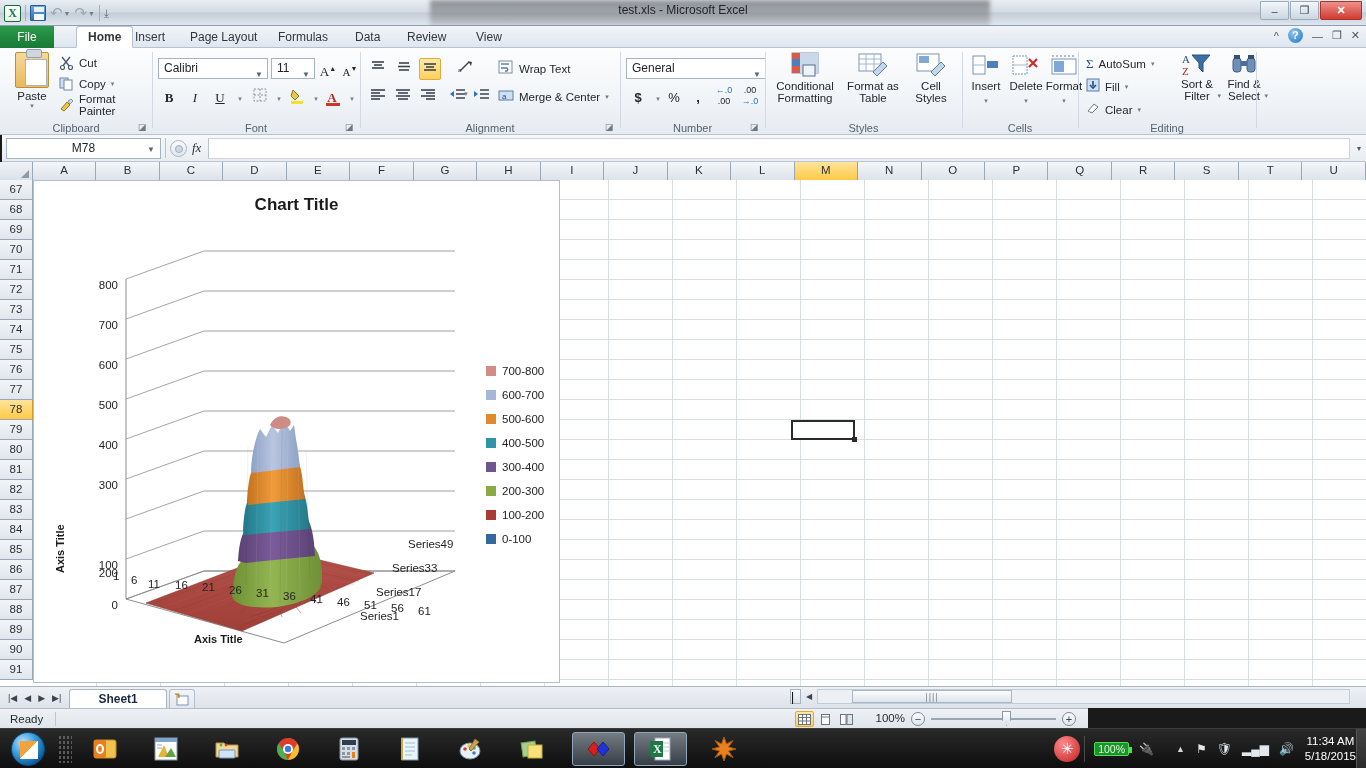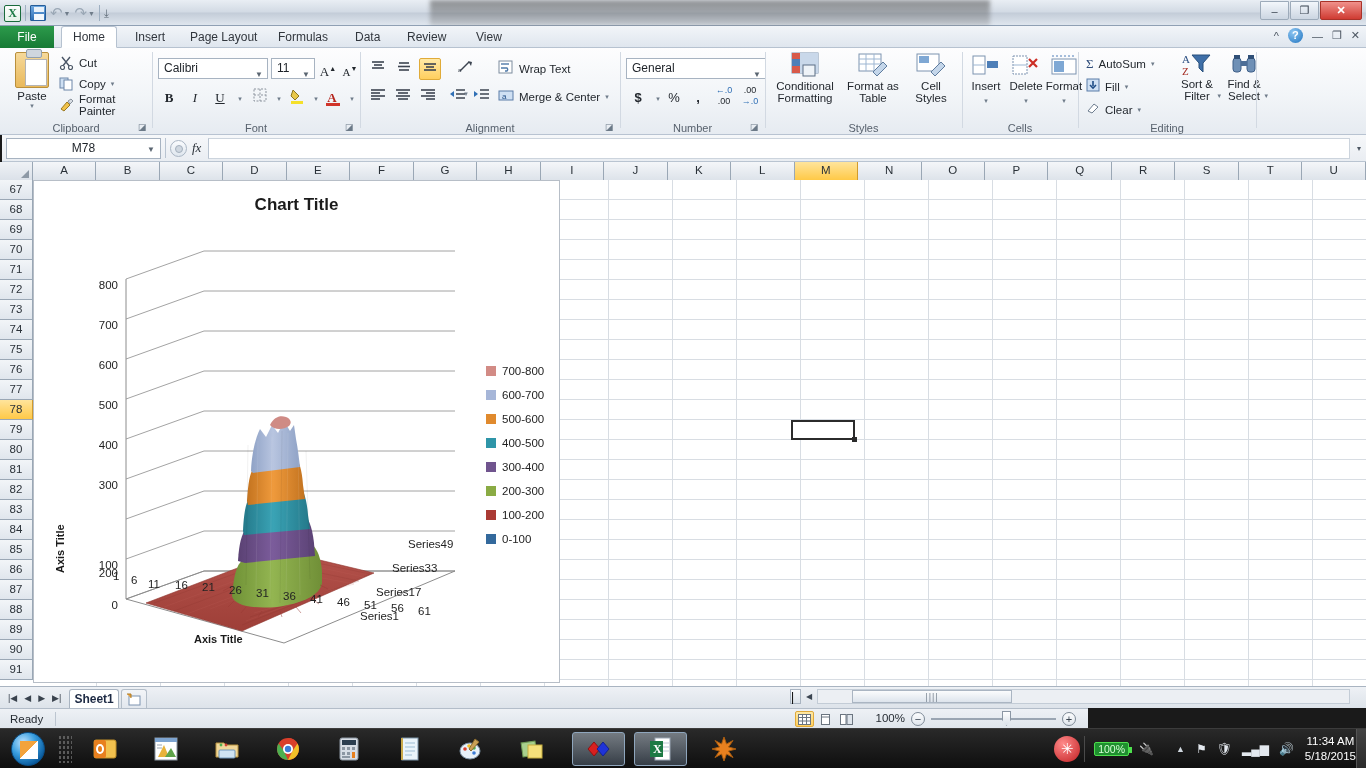--- a/index.html
+++ b/index.html
@@ -231,21 +231,21 @@
 
   
   .sheettabs {
     position:absolute; left:0; top:686px; width:1366px; height:22px;
     background:linear-gradient(to bottom,#eef1f5,#dde3ea);
     border-top:1px solid #a9b4c1;
     display:flex; align-items:center;
   }
   .navbtns { display:flex; align-items:center; gap:7px; padding:0 8px; color:#39424d; font-size:9px; }
   .sheettab {
-    height:20px; line-height:19px; padding:0 4px; font-size:12px;
+    height:20px; line-height:19px; padding:0 28px; font-size:12px;
     background:#fff; border:1px solid #a9b4c1; border-bottom:none; border-radius:3px 3px 0 0;
     color:#1d2a44; font-weight:bold; margin-top:2px;
   }
   .newsheet {
     width:26px; height:19px; margin-left:2px; margin-top:2px;
     background:linear-gradient(to bottom,#f3f5f8,#e2e7ee);
     border:1px solid #b4bec9; border-bottom:none; border-radius:3px 3px 0 0;
     display:flex; align-items:center; justify-content:center; font-size:10px; color:#2d6fa8;
   }
   .hscroll-wrap { position:absolute; left:790px; top:688px; width:560px; height:17px; display:flex; align-items:center; }
@@ -359,30 +359,31 @@
         <span class="undo">↶</span>
         <span class="caret">▼</span>
       </div>
       <div class="arrow-btn">
         <span class="undo">↷</span>
         <span class="caret">▼</span>
       </div>
       <div class="qat-sep"></div>
       <div class="qat-more">⤓</div>
     </div>
+    <div class="win-title">test.xls  -  Microsoft Excel</div>
     <div class="wincontrols">
       <div class="wc">–</div>
       <div class="wc">❐</div>
       <div class="wc close">✕</div>
     </div>
   </div>
 
   <div class="tabstrip">
     <div class="tab file" style="left:0;">File</div>
-    <div class="tab active" style="left:61px;">Home</div>
+    <div class="tab active" style="left:76px;font-weight:bold;">Home</div>
     <div class="tab" style="left:124px;">Insert</div>
     <div class="tab" style="left:179px;">Page Layout</div>
     <div class="tab" style="left:267px;">Formulas</div>
     <div class="tab" style="left:344px;">Data</div>
     <div class="tab" style="left:396px;">Review</div>
     <div class="tab" style="left:465px;">View</div>
     <div class="ribbon-right">
       <span class="mini-ico">^</span>
       <span class="helpcircle">?</span>
       <span class="mini-ico">—</span>

